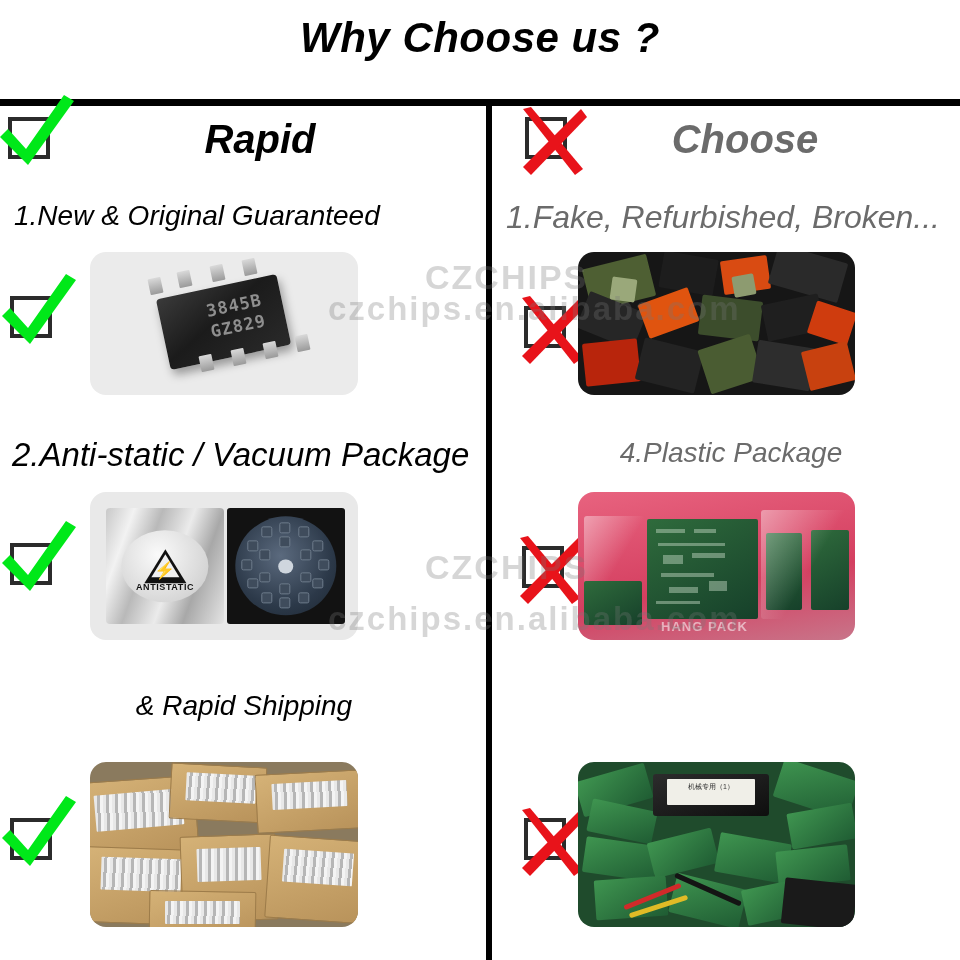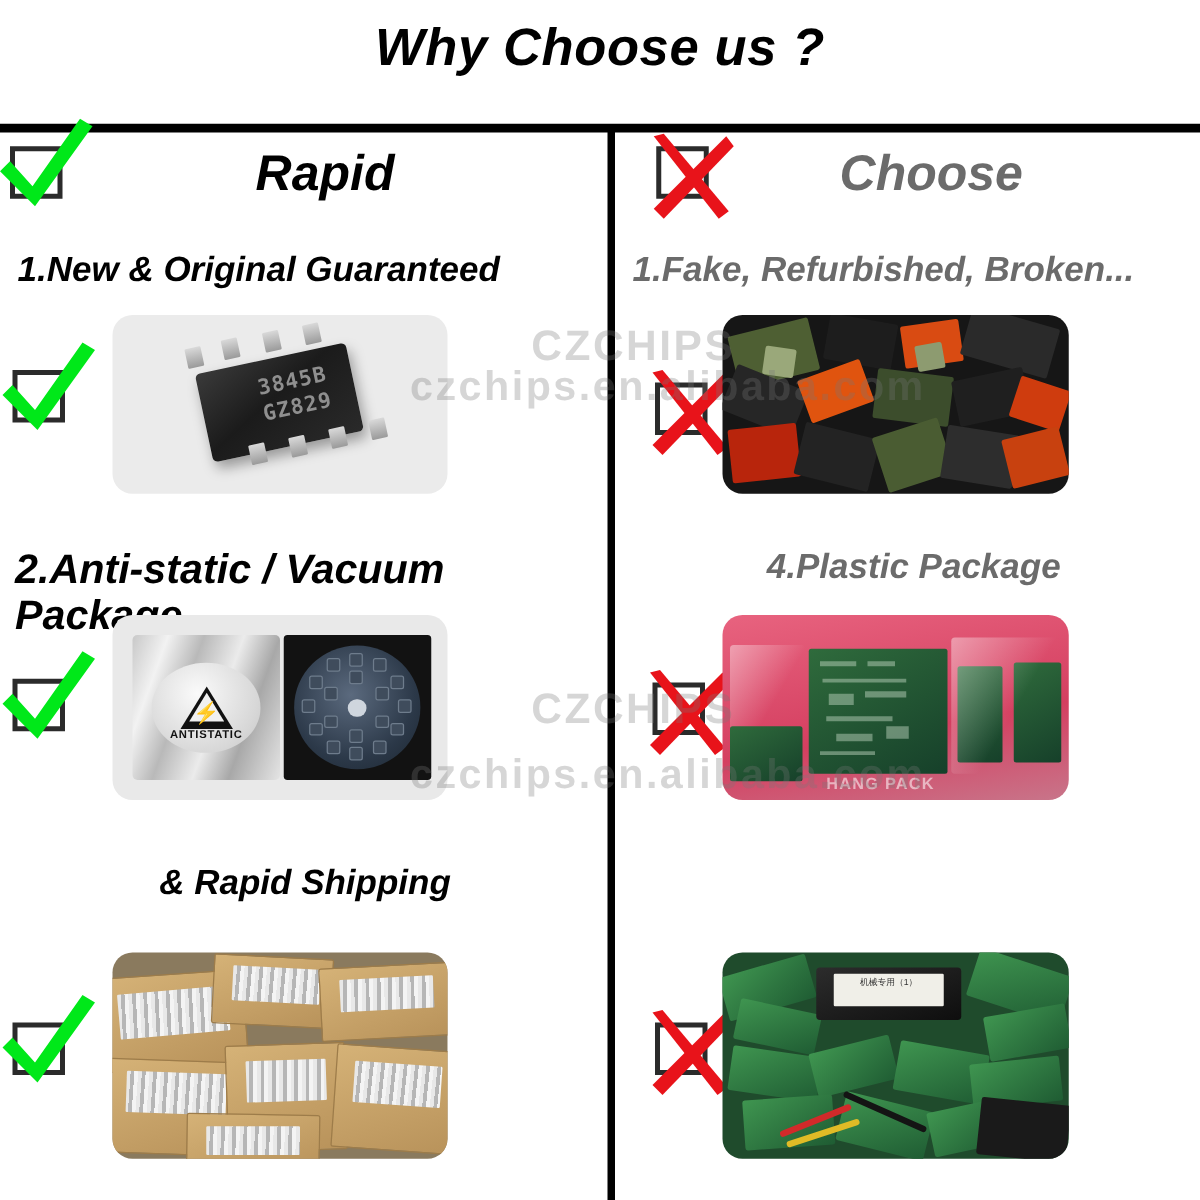--- a/index.html
+++ b/index.html
@@ -78,21 +78,21 @@
     width: 86px; height: 78px;
   }
   .x-svg {
     left: -12px; top: -14px;
     width: 70px; height: 70px;
   }
 
   
   .row-label {
     position: absolute;
-    font-weight: bold;
+    font-weight: normal;
     font-style: italic;
     line-height: 1.12;
   }
   .label-left  { color: #000000; }
   .label-right { color: #6b6b6b; }
 
   
   .photo {
     position: absolute;
     border-radius: 16px;
@@ -326,21 +326,21 @@
   <div class="markbox" style="left:525px; top:117px;">
     <svg class="x-svg" viewBox="0 0 70 70">
       <path d="M6 2 L14 0 L66 62 L58 68 Z" fill="#e8131a"></path>
       <path d="M64 2 L70 10 L14 68 L6 60 Z" fill="#e8131a"></path>
     </svg>
   </div>
   <div class="col-head col-head-other">Choose</div>
 
   <div class="row-label label-left" style="left:14px; top:200px; width:460px; font-size:28px;">1.New &amp; Original Guaranteed</div>
 
-  <div class="row-label label-right" style="left:506px; top:200px; width:450px; font-size:28px;">1.Fake, Refurbished, Broken...</div>
+  <div class="row-label label-right" style="left:506px; top:200px; width:450px; font-size:32px;">1.Fake, Refurbished, Broken...</div>
 
   <div class="markbox" style="left:10px; top:296px;">
     <svg class="check-svg" viewBox="0 0 86 78">
       <path d="M6 44 L14 36 L32 56 L70 2 L80 8 L34 72 Z" fill="#00e819"></path>
     </svg>
   </div>
 
   <div class="markbox" style="left:524px; top:306px;">
     <svg class="x-svg" viewBox="0 0 70 70">
       <path d="M6 2 L14 0 L66 62 L58 68 Z" fill="#e8131a"></path>

